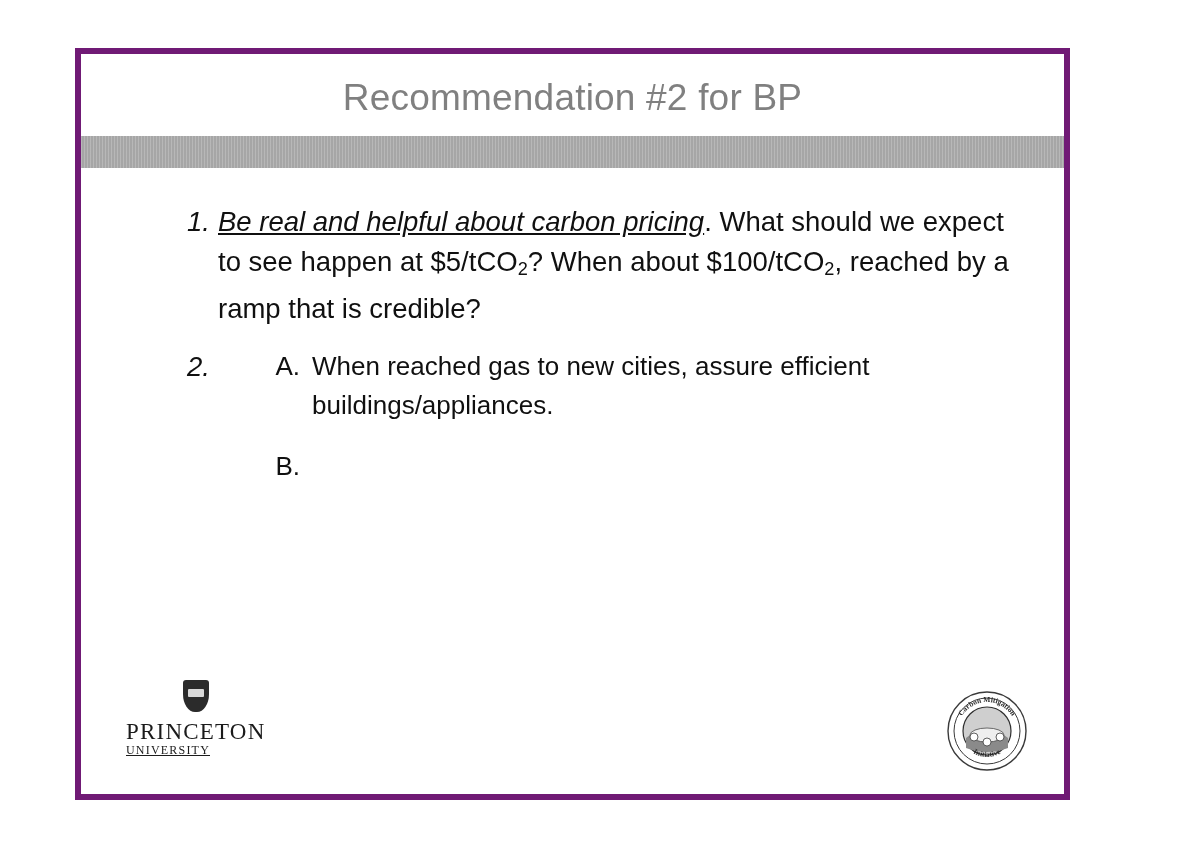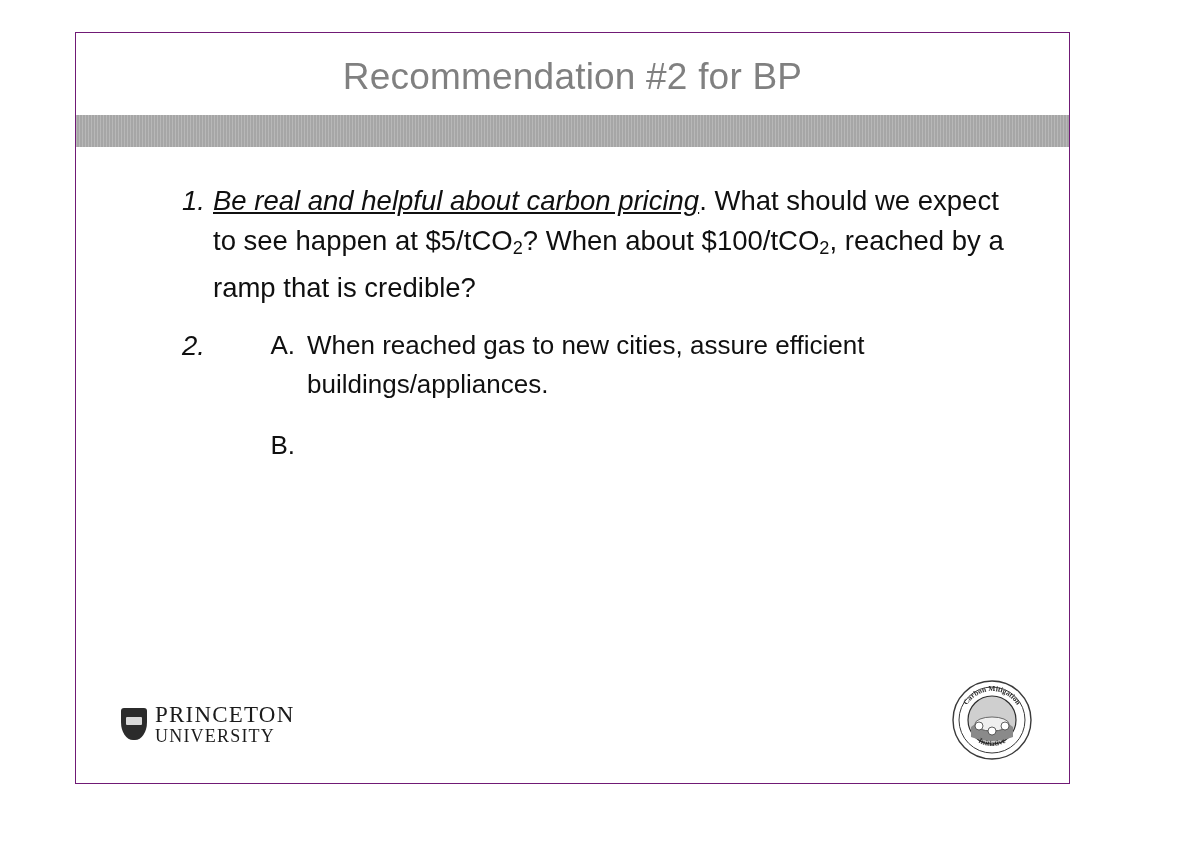--- a/index.html
+++ b/index.html
@@ -10,24 +10,24 @@
   body {
     width: 1180px;
     height: 854px;
     font-family: "Liberation Sans", sans-serif;
     overflow: hidden;
   }
 
   .slide {
     position: absolute;
     left: 75px;
-    top: 32px;
+    top: 48px;
     width: 995px;
     height: 752px;
-    border: 1px solid #701a75;
+    border: 6px solid #701a75;
     background: #ffffff;
     box-sizing: border-box;
   }
 
   .title-block {
     padding-top: 18px;
     text-align: center;
   }
   .title-line {
     color: #808080;
@@ -111,20 +111,21 @@
   }
 
   
   .princeton-logo {
     position: absolute;
     left: 45px;
     bottom: 38px;
     display: flex;
     align-items: center;
     gap: 8px;
+    flex-direction: column;
   }
   .shield {
     width: 26px;
     height: 32px;
     background: #2b2b2b;
     border-radius: 3px 3px 12px 12px / 3px 3px 18px 18px;
     position: relative;
   }
   .shield::after {
     content: "";
@@ -139,22 +140,23 @@
   .pu-text {
     line-height: 1.02;
     font-family: "Liberation Serif", serif;
     color: #1b1b1b;
   }
   .pu-text .l1 {
     font-size: 23px;
     letter-spacing: 1.2px;
   }
   .pu-text .l2 {
-    font-size: 18px;
+    font-size: 12px;
     letter-spacing: 1.2px;
+    text-decoration: underline;
   }
 
   
   .cmi-seal {
     position: absolute;
     right: 36px;
     bottom: 22px;
     width: 82px;
     height: 82px;
   }

